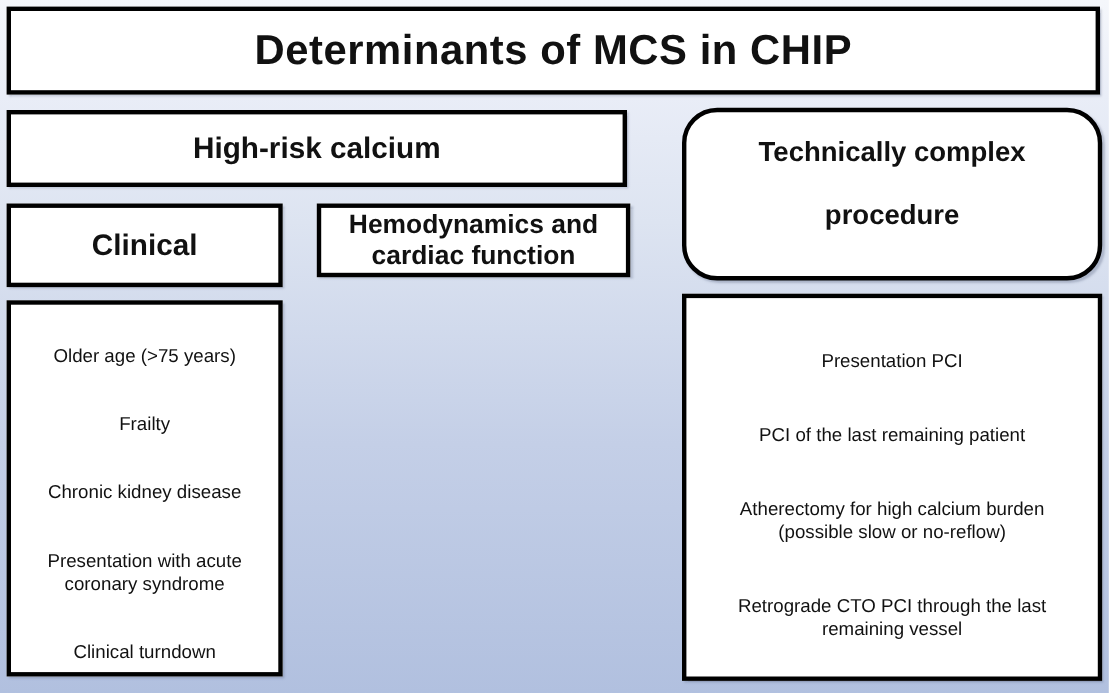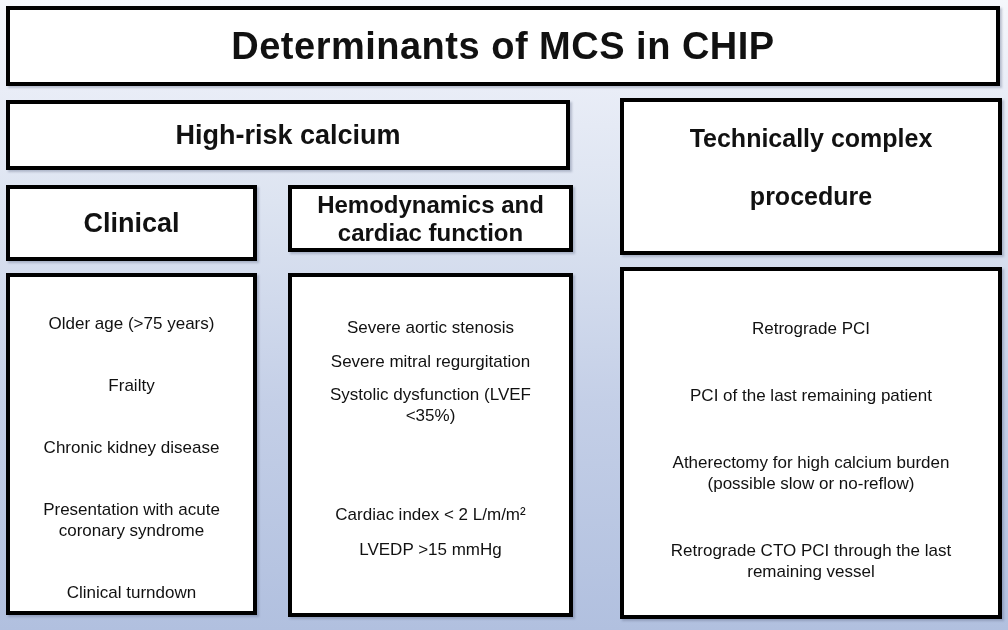--- a/index.html
+++ b/index.html
@@ -26,21 +26,21 @@
 
   .hr-header { left:6px; top:100px; width:564px; height:70px; }
   .hr-header .hdr { font-size:27px; font-weight:bold; }
 
   .clinical-header { left:6px; top:185px; width:251px; height:76px; }
   .clinical-header .hdr { font-size:27px; font-weight:bold; }
 
   .hemo-header { left:288px; top:185px; width:285px; height:67px; }
   .hemo-header .hdr { font-size:24px; font-weight:bold; line-height:1.15; }
 
-  .tech-header { left:620px; top:98px; width:382px; height:157px; text-align:center; }
+  .tech-header { left:620px; top:98px; width:382px; height:157px; text-align:center;border-radius:32px; }
   .tech-header .hdr {
     display:inline-block;
     max-width:300px;
     margin-top:8px;
     font-size:25px; font-weight:bold;
     line-height:2.3;
   }
 
   .content { font-size:17px; line-height:21px; text-align:center; }
   .item { display:block; }
@@ -83,28 +83,21 @@
   </div>
 
   <div class="box content clinical-content">
     <span class="item">Older age (&gt;75 years)</span>
     <span class="item">Frailty</span>
     <span class="item">Chronic kidney disease</span>
     <span class="item">Presentation with acute coronary syndrome</span>
     <span class="item">Clinical turndown</span>
   </div>
 
-  <div class="box content hemo-content">
-    <span class="item">Severe aortic stenosis</span>
-    <span class="item">Severe mitral regurgitation</span>
-    <span class="item">Systolic dysfunction (LVEF &lt;35%)</span>
-    <span class="item">Cardiac index &lt; 2 L/m/m²</span>
-    <span class="item">LVEDP &gt;15 mmHg</span>
-  </div>
 
   <div class="box content tech-content">
-    <span class="item">Retrograde PCI</span>
+    <span class="item">Presentation PCI</span>
     <span class="item">PCI of the last remaining patient</span>
     <span class="item">Atherectomy for high calcium burden (possible slow or no-reflow)</span>
     <span class="item">Retrograde CTO PCI through the last remaining vessel</span>
   </div>
 
 </div>
 
 </body></html>

